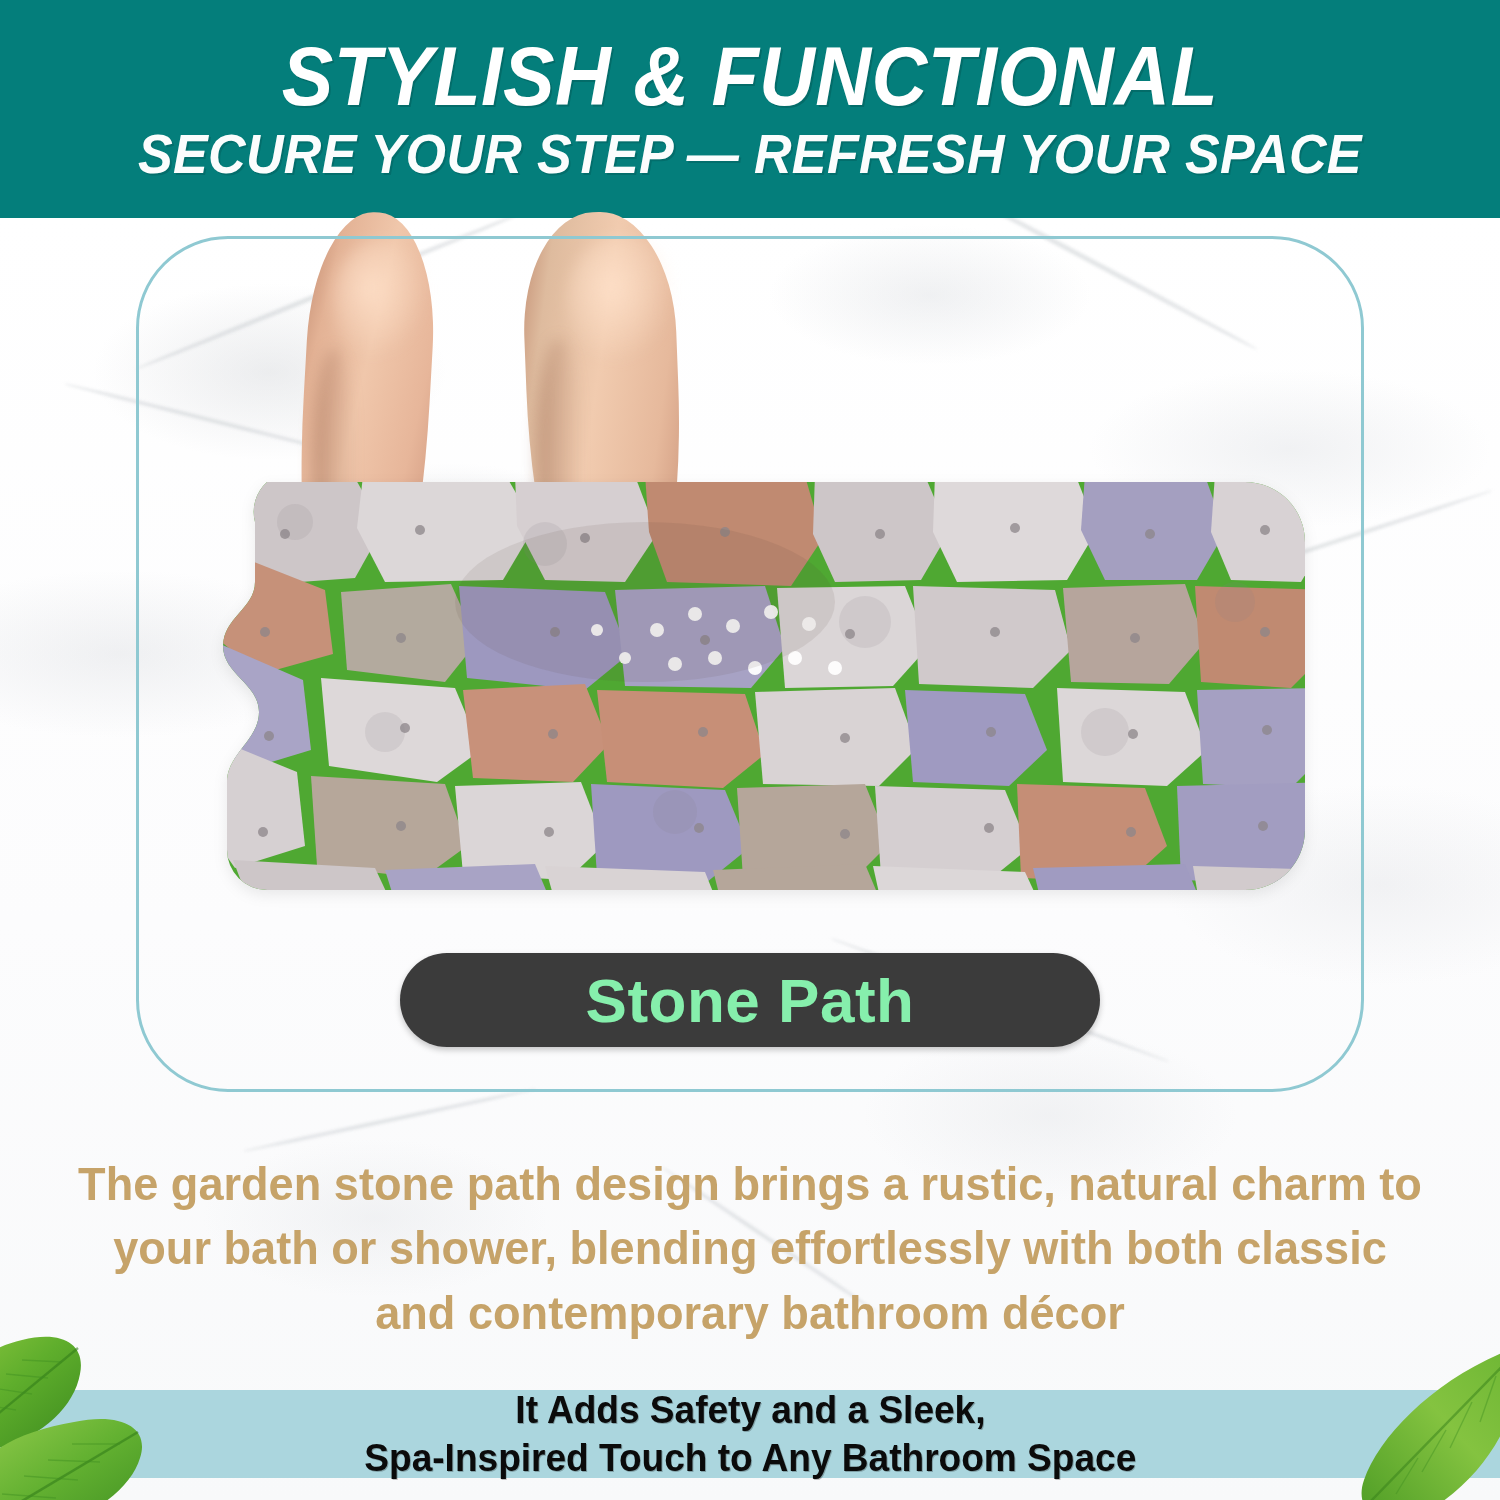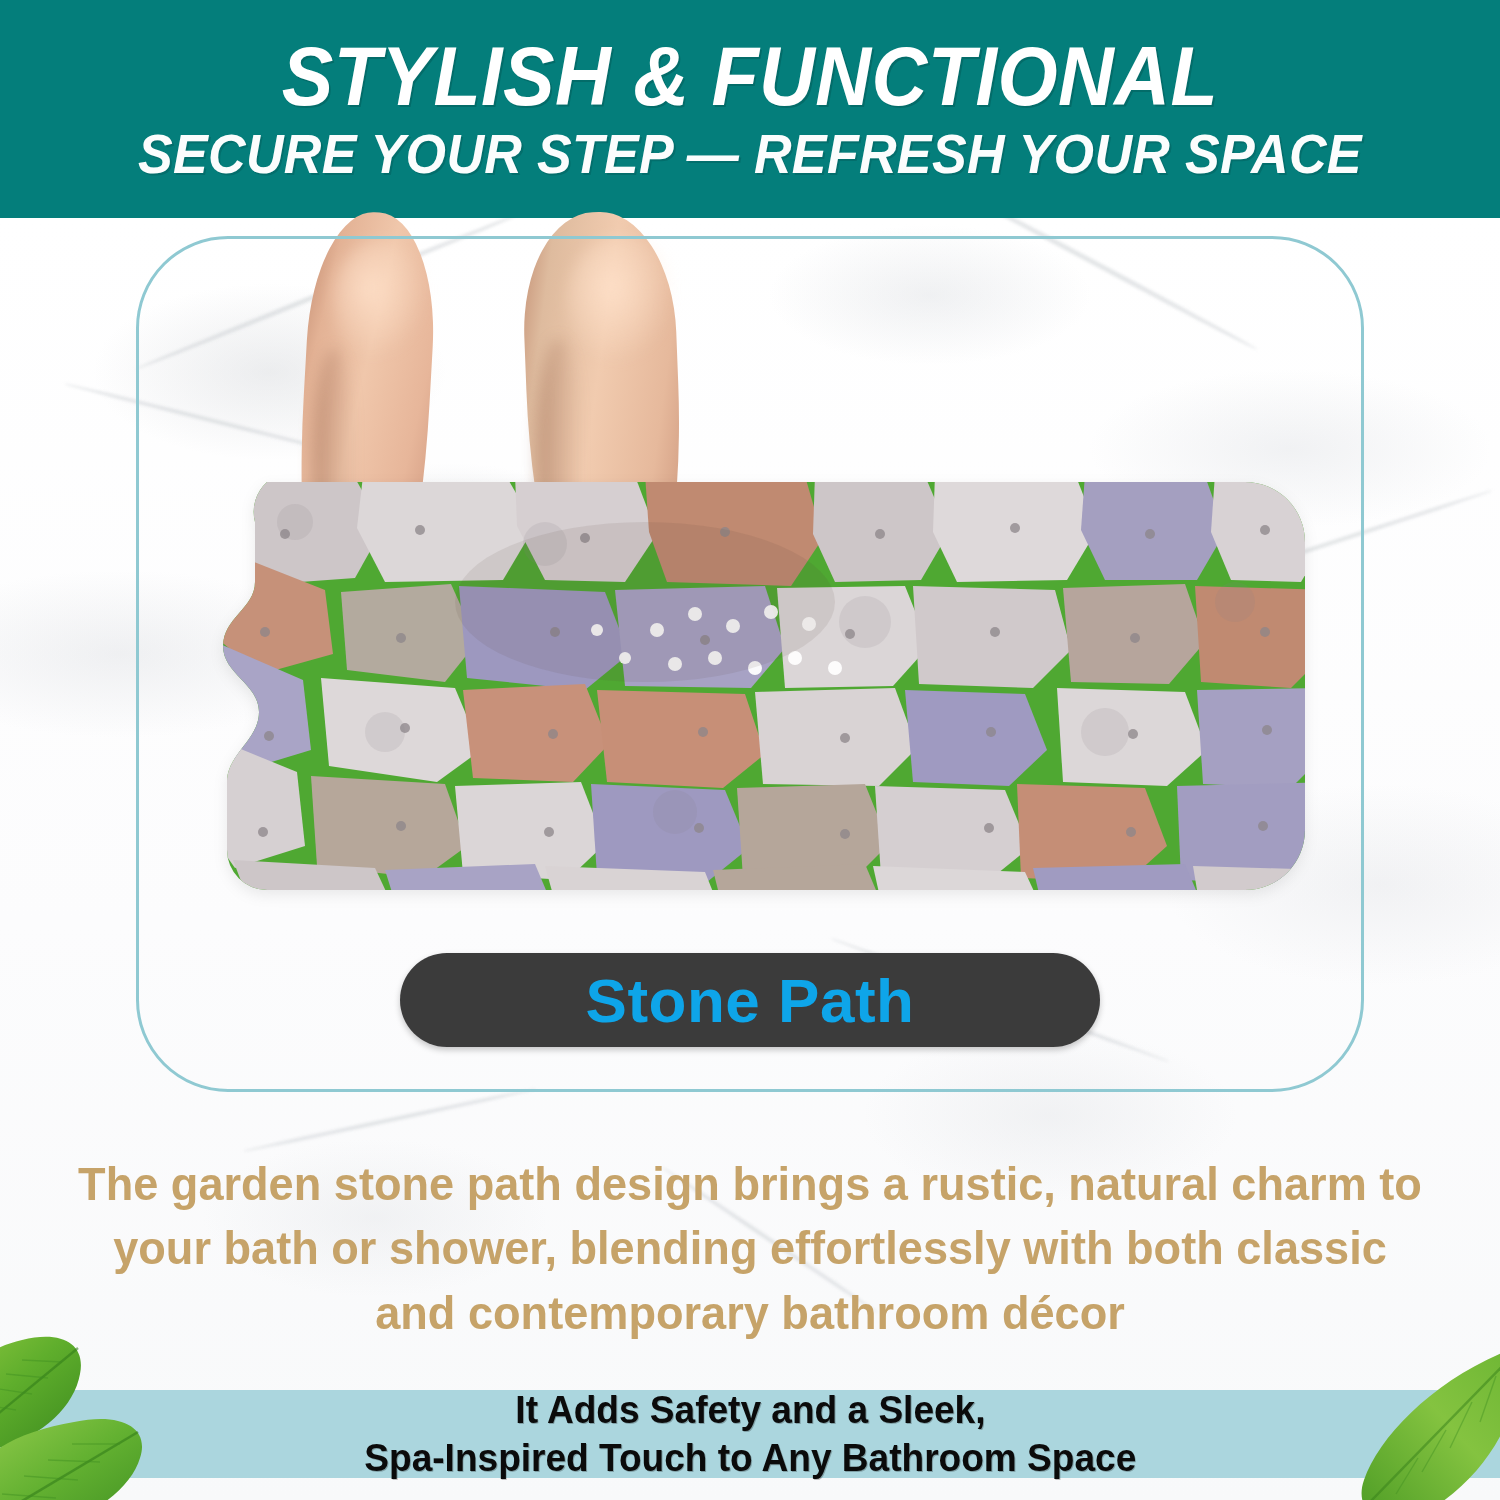--- a/index.html
+++ b/index.html
@@ -91,21 +91,21 @@
   .mat-svg{display:block;width:100%;height:100%;}
 
   
   .badge{
     position:absolute;left:400px;top:953px;width:700px;height:94px;
     background:#3b3b3b;border-radius:47px;
     display:flex;align-items:center;justify-content:center;
     box-shadow:0 3px 6px rgba(0,0,0,.22);
   }
   .badge-text{
-    color:#0ea5e9;font-weight:bold;font-size:62px;letter-spacing:.5px;
+    color:#86efac;font-weight:bold;font-size:62px;letter-spacing:.5px;
     font-family:"Liberation Sans","DejaVu Sans",sans-serif;
     white-space:nowrap;
   }
 
   
   .desc{
     position:absolute;left:48px;top:1152px;width:1404px;
     text-align:center;
     color:#c6a369;
     font-weight:bold;

